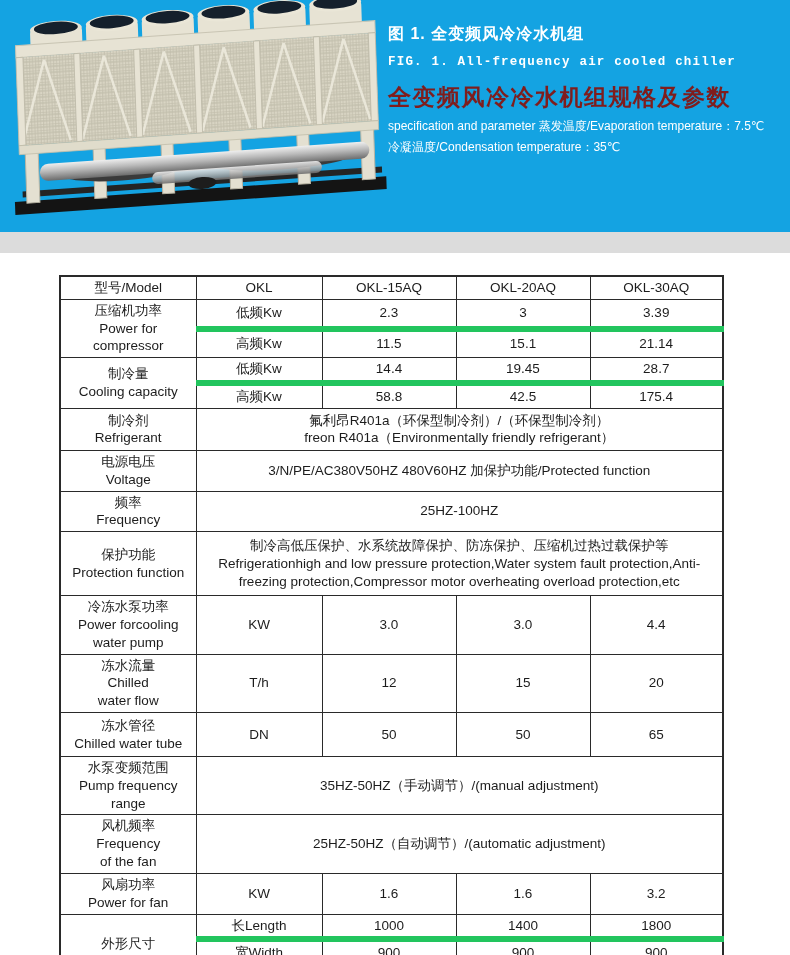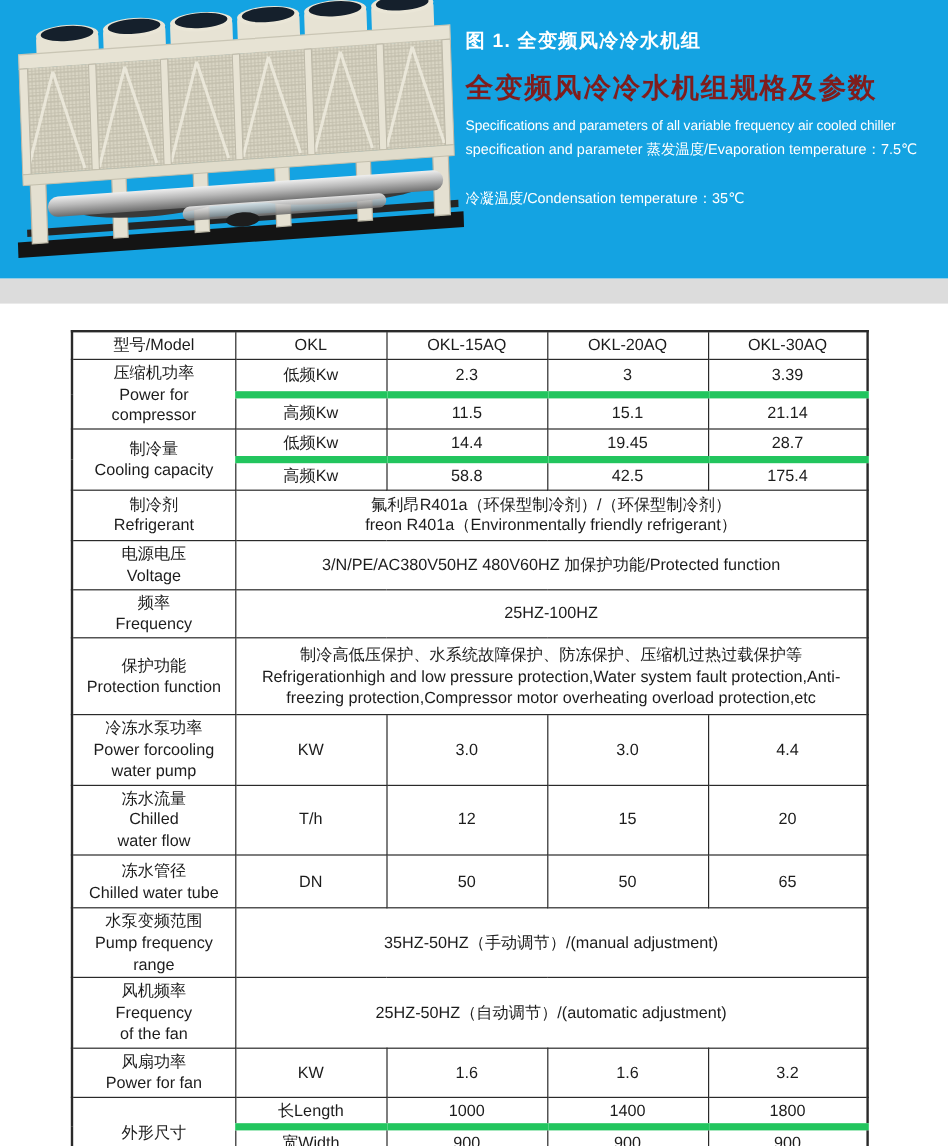--- a/index.html
+++ b/index.html
@@ -57,21 +57,21 @@
     letter-spacing: -0.1px;
     white-space: nowrap;
   }
   .sub-line2 {
     font-size: 12px;
     margin-top: 5px;
     white-space: nowrap;
   }
   .sub-line3 {
     font-size: 12px;
-    margin-top: 24px;
+    margin-top: 4px;
     white-space: nowrap;
   }
   .divider-bar {
     height: 21px;
     background: #dcdcdc;
   }
   .sheet {
     padding: 22px 67px 0 59px;
   }
   table.spec {
@@ -193,22 +193,22 @@
         <rect x="256" y="52" width="6" height="88"></rect>
         <rect x="316" y="52" width="6" height="88"></rect>
         <rect x="371" y="52" width="7" height="88"></rect>
       </g>
       <rect x="18" y="140" width="360" height="9" fill="#e0dccb" stroke="#c2beab" stroke-width="0.8"></rect>
     </g>
   </svg>
 
   <div class="hero-text">
     <div class="fig-zh">图 1.  全变频风冷冷水机组</div>
+    <div class="fig-en">FIG. 1. All-frequency air cooled chiller</div>
     <div class="title-zh">全变频风冷冷水机组规格及参数</div>
-    <div class="sub-en">Specifications and parameters of all variable frequency air cooled chiller</div>
     <div class="sub-line2">specification and parameter  蒸发温度/Evaporation temperature：7.5℃</div>
     <div class="sub-line3">冷凝温度/Condensation temperature：35℃</div>
   </div>
 </div>
 
 <div class="divider-bar"></div>
 
 <div class="sheet">
   <table class="spec">
     <colgroup>

